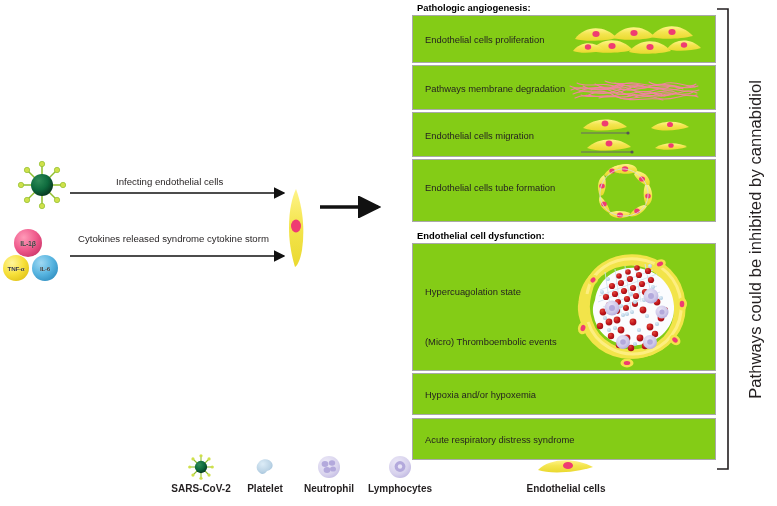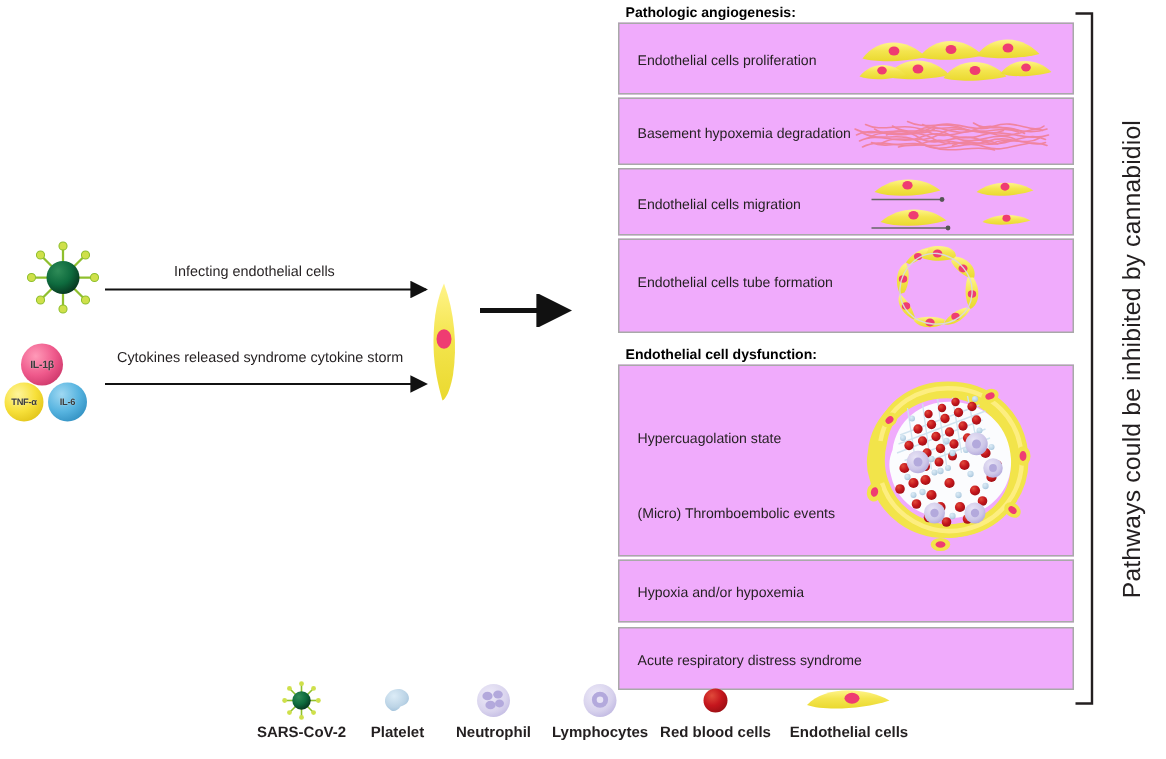--- a/index.html
+++ b/index.html
@@ -33,21 +33,21 @@
   }
   #label-infecting{left:116px;top:176px;}
   #label-cytokines{left:78px;top:233px;}
 
   
   #mid-cell{left:283px;top:188px;width:26px;height:80px;}
 
   
   .panel{
     position:absolute;left:412px;width:304px;
-    border:1px solid #a9a9a9;background:#f0abfc;box-sizing:border-box;
+    border:1px solid #a9a9a9;background:#84cc16;box-sizing:border-box;
   }
   .panel-text{
     position:absolute;left:12px;font-size:9.4px;color:#231f20;white-space:nowrap;
   }
   .section-head{
     position:absolute;left:417px;font-size:9.4px;font-weight:bold;color:#000;
     white-space:nowrap;
   }
 
   
@@ -209,21 +209,21 @@
         <ellipse cx="79" cy="26" rx="3.6" ry="3" fill="#ef3c72"></ellipse>
         <path d="M96 28 C104 17 120 17 130 27 C120 30 104 31 96 28 Z" fill="url(#gCellY)"></path>
         <ellipse cx="113" cy="24" rx="3.2" ry="2.7" fill="#ef3c72"></ellipse>
         <path d="M2 30 C10 20 24 20 33 29 C24 32 10 33 2 30 Z" fill="url(#gCellY)"></path>
         <ellipse cx="17" cy="26" rx="3.2" ry="2.7" fill="#ef3c72"></ellipse>
       </g>
     </svg>
   </div>
 
   <div class="panel" style="top:65px;height:45px;">
-    <div class="panel-text" style="top:17px;">Basement hypoxemia degradation</div>
+    <div class="panel-text" style="top:17px;">Pathways membrane degradation</div>
     <svg style="position:absolute;left:152px;top:8px;width:140px;height:30px;" viewBox="0 0 140 30">
       <g stroke="#f0849f" stroke-width="1.05" fill="none" stroke-linecap="round">
         <path d="M6 16 C20 9 32 21 47 13 C60 6 70 19 86 12 C100 6 116 18 133 12"></path>
         <path d="M8 20 C22 13 34 24 50 17 C64 11 74 22 90 16 C104 11 120 21 134 16"></path>
         <path d="M5 12 C18 19 33 8 48 18 C62 26 74 12 90 20 C104 27 118 12 132 19"></path>
         <path d="M10 24 C24 17 36 27 52 21 C66 16 78 26 94 20 C108 15 122 25 132 21"></path>
         <path d="M12 9 C24 15 38 6 54 14 C68 21 80 9 96 15 C110 20 124 9 130 13"></path>
         <path d="M14 18 C26 10 40 20 56 11 C70 4 84 16 98 10 C112 5 124 16 131 10"></path>
         <path d="M9 14 C22 22 36 12 50 22 C64 30 78 18 92 24 C106 29 120 17 133 23"></path>
         <path d="M18 12 C30 20 44 10 58 19 C72 27 86 14 100 22"></path>
@@ -490,28 +490,20 @@
       <div class="legend-glyph">
         <svg width="26" height="26" viewBox="0 0 26 26">
           <circle cx="13" cy="13" r="11" fill="url(#gWBC)" opacity=".8"></circle>
           <circle cx="13" cy="12.5" r="5.4" fill="#b3a9dc"></circle>
           <circle cx="13" cy="12.5" r="2.2" fill="#e8e4f6"></circle>
         </svg>
       </div>
       <div class="legend-text">Lymphocytes</div>
     </div>
 
-    <div class="legend-item" style="left:417px;top:0;width:120px;">
-      <div class="legend-glyph">
-        <svg width="20" height="20" viewBox="0 0 20 20">
-          <circle cx="10" cy="10" r="8" fill="url(#gRBC)"></circle>
-        </svg>
-      </div>
-      <div class="legend-text">Red blood cells</div>
-    </div>
 
     <div class="legend-item" style="left:496px;top:0;width:140px;">
       <div class="legend-glyph">
         <svg width="62" height="22" viewBox="0 0 62 22">
           <path d="M3 14 C14 2 40 1 58 11 C40 17 14 18 3 14 Z" fill="url(#gCellY)"></path>
           <ellipse cx="33" cy="9.5" rx="5" ry="3.6" fill="#ef3c72"></ellipse>
         </svg>
       </div>
       <div class="legend-text">Endothelial cells</div>
     </div>

